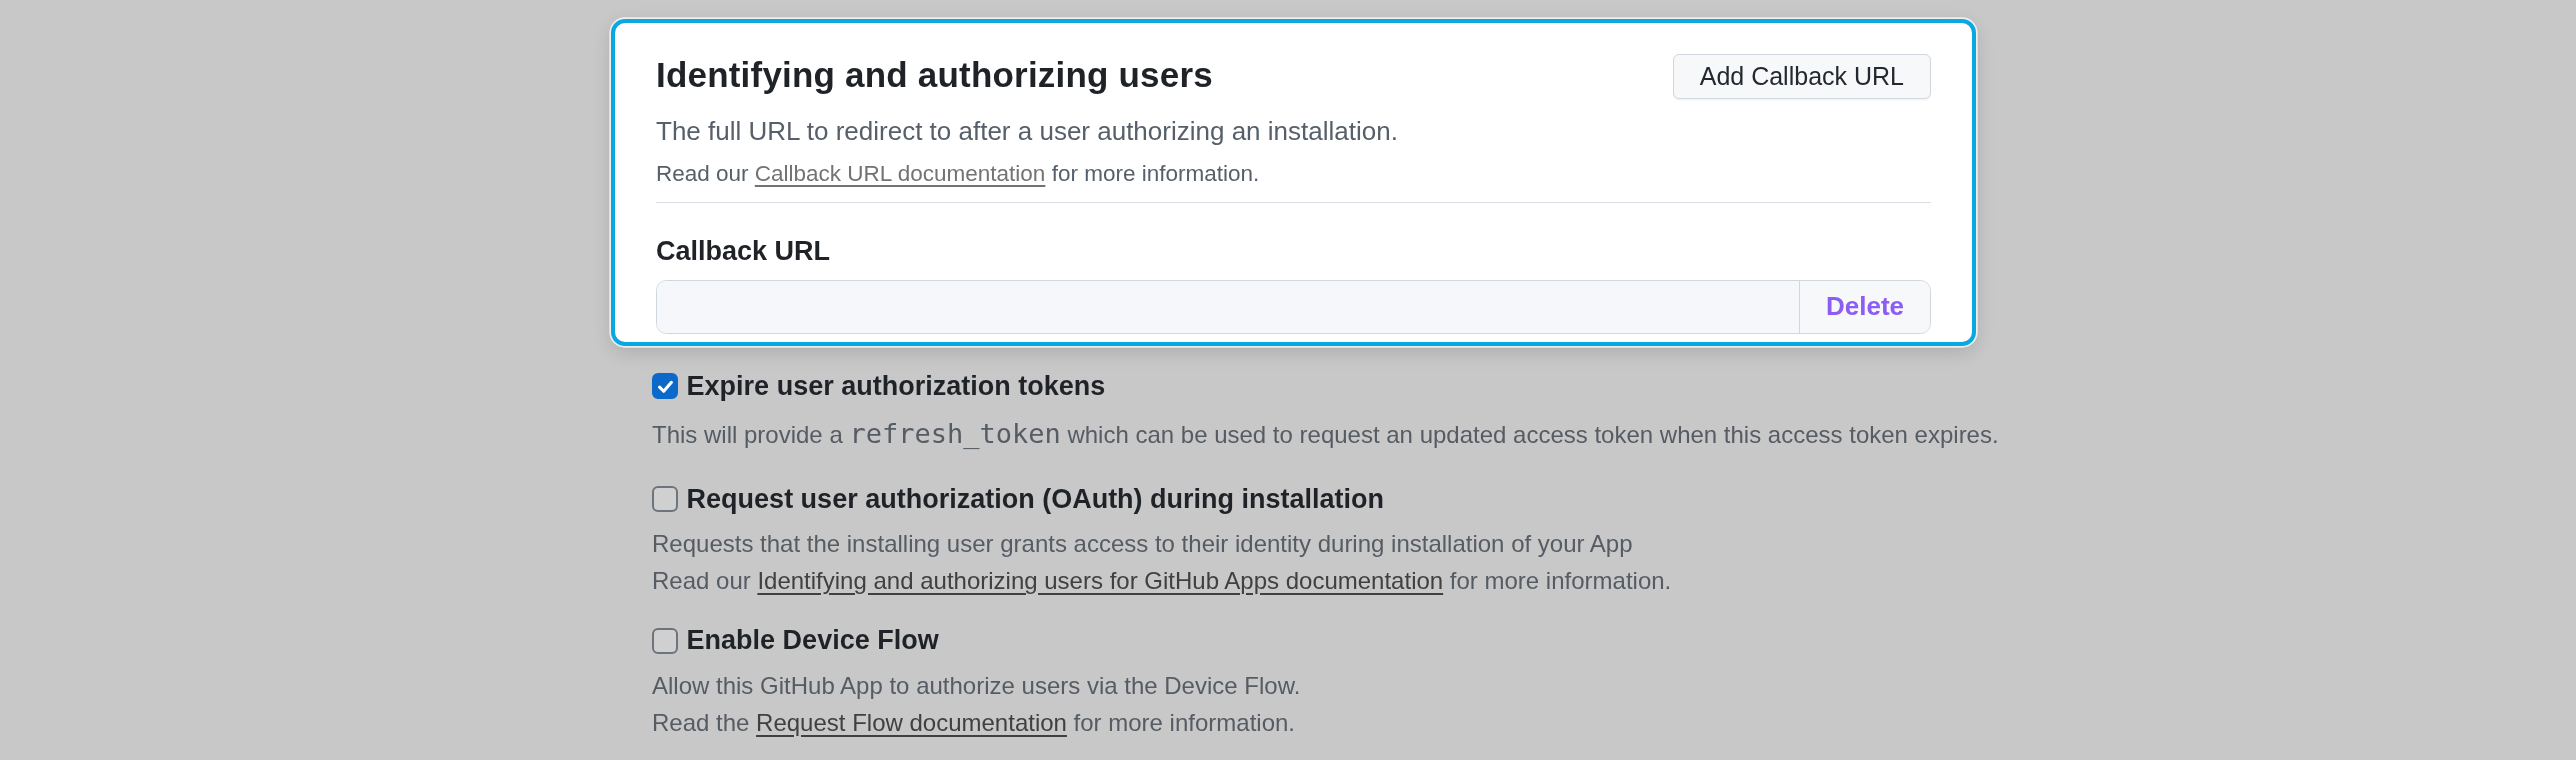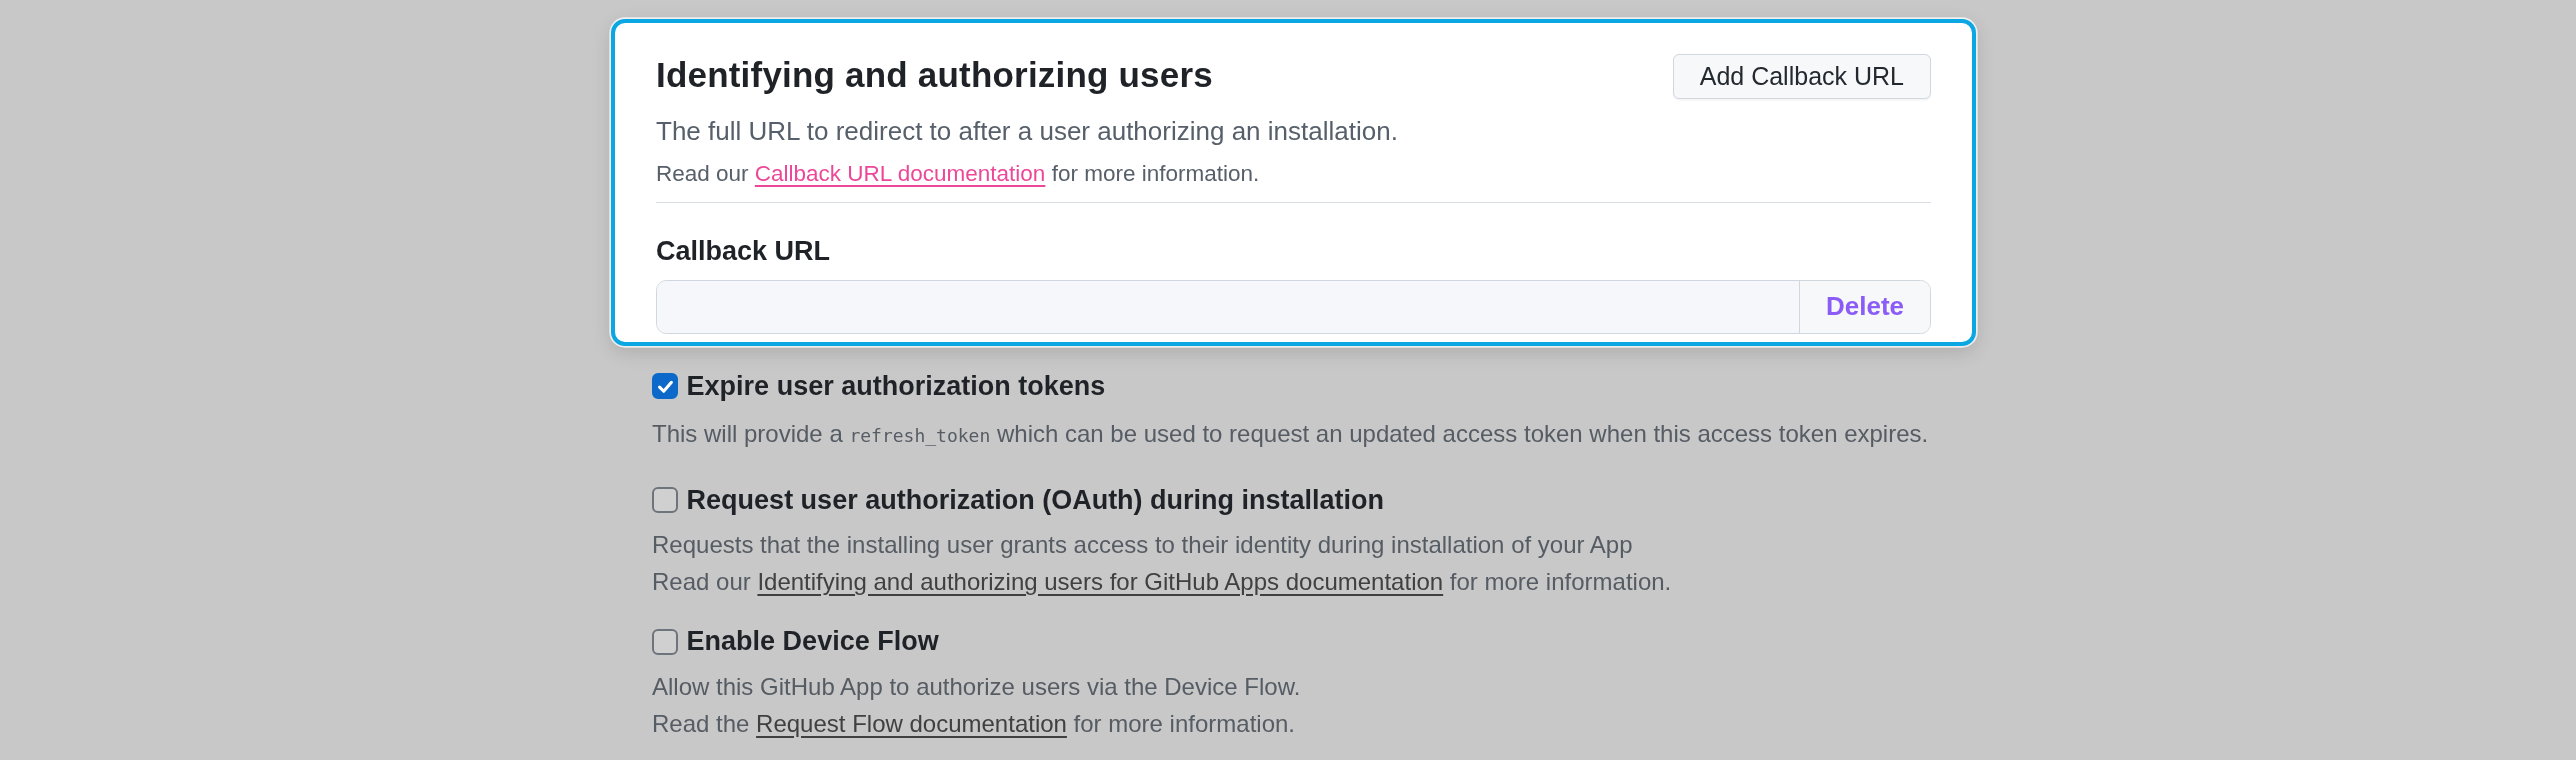--- a/index.html
+++ b/index.html
@@ -54,21 +54,21 @@
     line-height: 31px;
     color: #57606a;
   }
   .doc-note {
     margin-top: 12px;
     font-size: 22.5px;
     line-height: 29px;
     color: #57606a;
   }
   .panel a, .options a { text-decoration: underline; text-underline-offset: 4.3px; cursor: pointer; }
-  .panel a { color: #ec4899; }
+  .panel a { color: #737373; }
   .panel hr {
     border: none;
     border-top: 1.7px solid #d8dee4;
     margin-top: 14px;
   }
   .field-label {
     margin-top: 31px;
     font-size: 27px;
     line-height: 35px;
     font-weight: 700;
@@ -146,21 +146,21 @@
   }
   .opt-note {
     margin-top: 11.2px;
     font-size: 24px;
     line-height: 35px;
     color: #565c63;
   }
   .opt-note.tight { margin-top: 7px; line-height: 37px; }
   .opt-note code {
     font-family: "DejaVu Sans Mono", "Liberation Mono", monospace;
-    font-size: 18px;
+    font-size: 27px;
     color: #565c63;
   }
   .options a { color: #404040; }
 </style>
 </head>
 <body>
 
 <div class="stage">
 
   <section class="panel">

